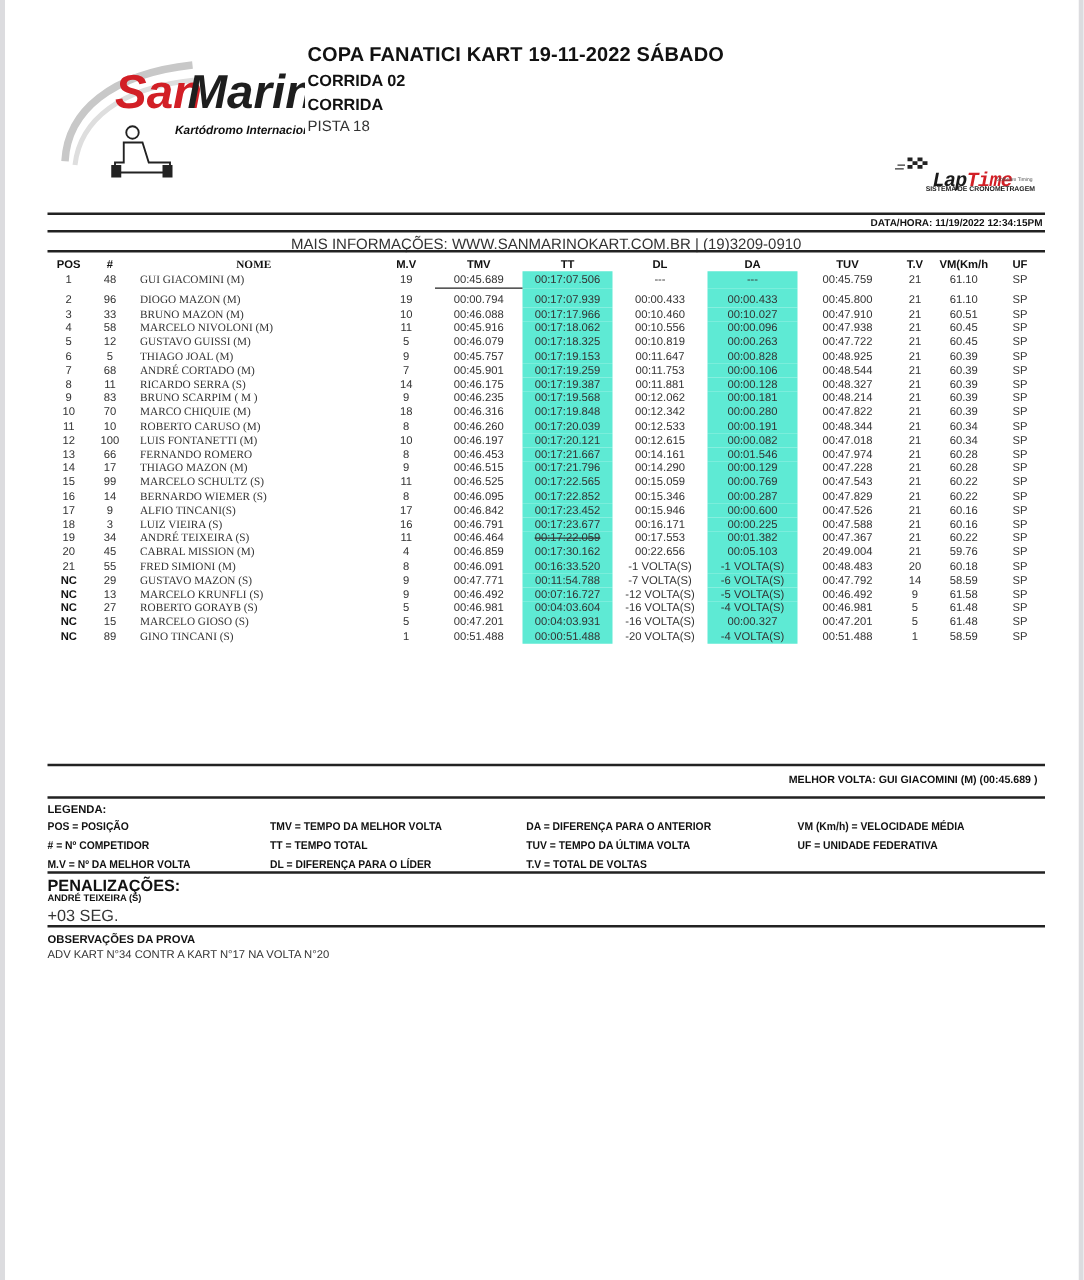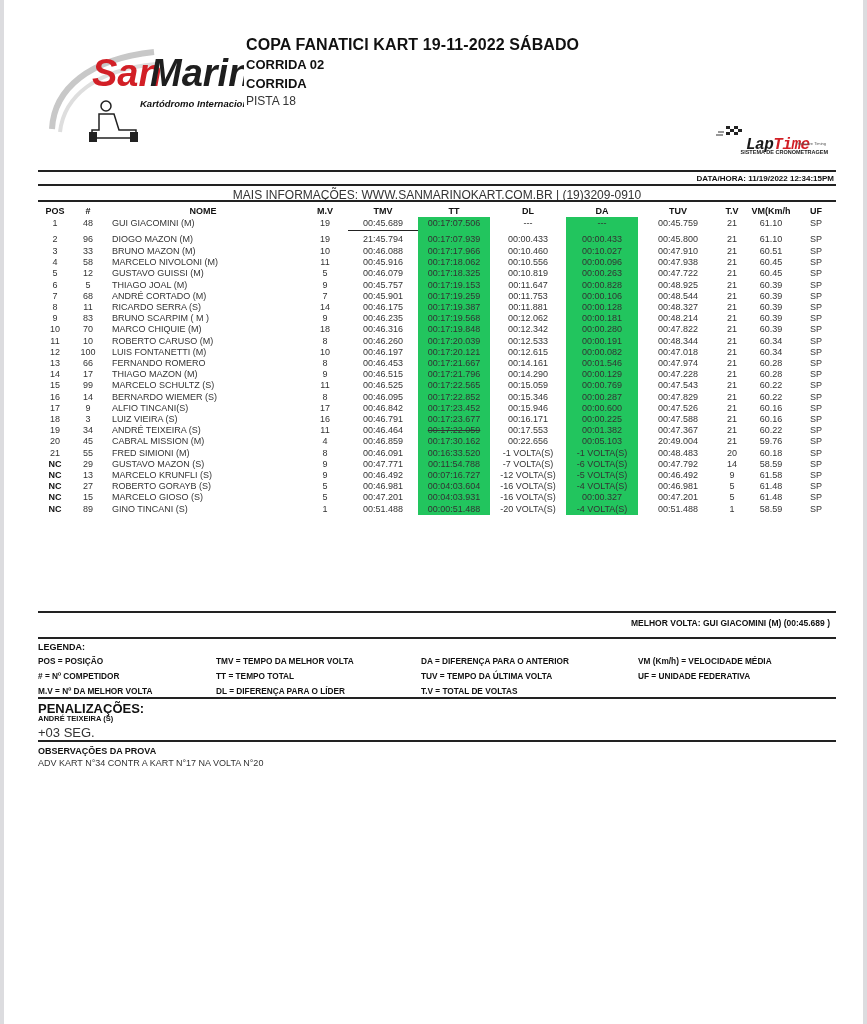--- a/index.html
+++ b/index.html
@@ -28,31 +28,31 @@
   .rule-thick { position:absolute; left:0; width:798px; height:2px; background:#222; }
   .datahora { position:absolute; right:2px; top:174px; font-size:8px; font-weight:bold; color:#111; }
   .info { position:absolute; left:0; width:798px; top:188px; text-align:center; font-size:12px; color:#333; }
 
   
   table.res { position:absolute; left:0; top:205px; width:798px; border-collapse:collapse; font-size:9px; color:#333; }
   table.res th { font-weight:bold; color:#111; font-size:9px; padding:0; height:12px; line-height:12px; }
   table.res td { padding:0; height:11.2px; line-height:11.2px; white-space:nowrap; }
   .c-pos { width:34px; text-align:center; }
   .c-num { width:32px; text-align:center; }
-  .c-name { width:190px; text-align:left; padding-left:8px !important; }
+  .c-name { width:190px; text-align:left; padding-left:8px !important;font-family:Liberation Serif, serif; }
   .c-mv { width:46px; text-align:center; }
   .c-tmv { width:70px; text-align:center; }
   .c-tt { width:72px; text-align:center; }
   .c-dl { width:76px; text-align:center; }
   .c-da { width:72px; text-align:center; }
   .c-tuv { width:80px; text-align:center; }
   .c-tv { width:28px; text-align:center; }
   .c-vm { width:50px; text-align:center; }
   .c-uf { width:40px; text-align:center; }
-  td.shade { background:#22c55e; }
+  td.shade { background:#5eead4; }
   th.c-name { text-align:center; padding-left:0 !important; }
   tr.first td { height:13px; }
   tr.second td { height:13px; padding-top:2px; }
   td.tmv-best { border-bottom:1.5px solid #222; }
   td.nc { font-weight:bold; color:#111; }
   .strike { text-decoration:line-through; }
 
   .best-lap { position:absolute; right:6px; top:618px; font-size:8.5px; font-weight:bold; color:#111; }
 
   
@@ -147,21 +147,21 @@
           <td class="c-tuv">00:45.759</td>
           <td class="c-tv">21</td>
           <td class="c-vm">61.10</td>
           <td class="c-uf">SP</td>
         </tr>
         <tr class="second">
           <td class="c-pos">2</td>
           <td class="c-num">96</td>
           <td class="c-name">DIOGO MAZON (M)</td>
           <td class="c-mv">19</td>
-          <td class="c-tmv">21:45.794</td>
+          <td class="c-tmv">00:00.794</td>
           <td class="c-tt shade">00:17:07.939</td>
           <td class="c-dl">00:00.433</td>
           <td class="c-da shade">00:00.433</td>
           <td class="c-tuv">00:45.800</td>
           <td class="c-tv">21</td>
           <td class="c-vm">61.10</td>
           <td class="c-uf">SP</td>
         </tr>
         <tr>
           <td class="c-pos">3</td>

